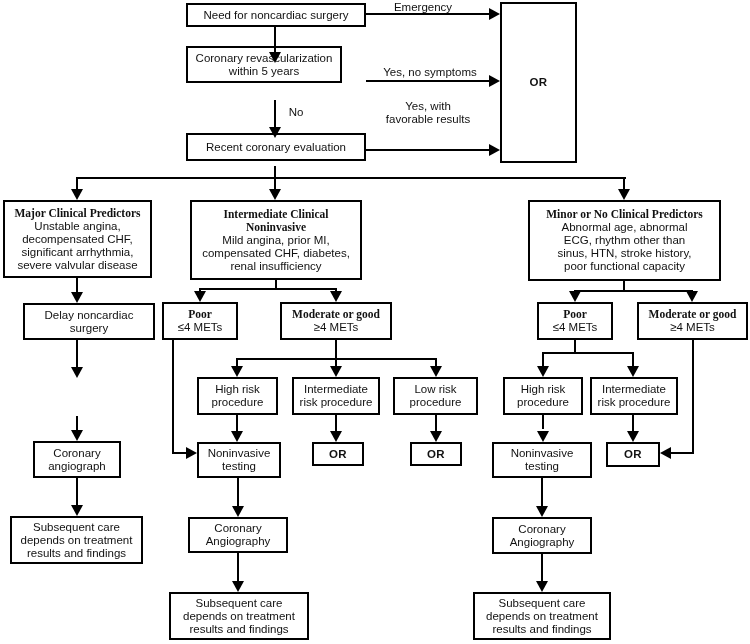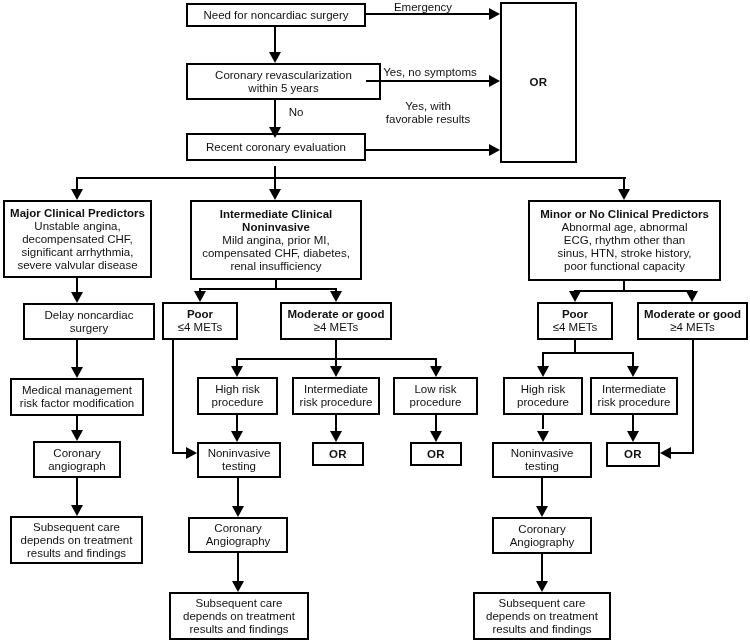--- a/index.html
+++ b/index.html
@@ -1,37 +1,37 @@
 <!DOCTYPE html>
 <html><head>
 <meta charset="utf-8">
 <style>
   html,body{margin:0;padding:0;background:#fff;}
   .canvas{position:relative;width:750px;height:644px;background:#fff;overflow:hidden;
           font-family:"Liberation Sans","DejaVu Sans",sans-serif;color:#111;}
   .node{position:absolute;box-sizing:border-box;border:2px solid #000;background:#fff;
         display:flex;flex-direction:column;align-items:center;justify-content:center;
         text-align:center;font-size:11.5px;line-height:13px;white-space:pre-line;padding:1px 2px;}
-  .node .ttl{font-weight:bold;white-space:pre-line;}
+  .node .ttl{font-weight:bold;white-space:pre-line;font-family:Liberation Serif, serif;}
   .node .bdy{white-space:pre-line;}
   .or{font-weight:bold;letter-spacing:.4px;}
   .elabel{position:absolute;text-align:center;font-size:11.5px;line-height:13px;white-space:pre-line;}
   .lv{position:absolute;width:2px;background:#000;}
   .lh{position:absolute;height:2px;background:#000;}
   .ad{position:absolute;width:0;height:0;border-left:6px solid transparent;border-right:6px solid transparent;border-top:11px solid #000;}
   .ar{position:absolute;width:0;height:0;border-top:6px solid transparent;border-bottom:6px solid transparent;border-left:11px solid #000;}
   .al{position:absolute;width:0;height:0;border-top:6px solid transparent;border-bottom:6px solid transparent;border-right:11px solid #000;}
 </style>
 </head>
 <body>
 
 <div class="canvas">
 
   <div class="node" style="left:186px;top:3px;width:180px;height:24px">Need for noncardiac surgery</div>
-  <div class="node" style="left:186px;top:63px;width:195px;height:37px">Coronary revascularization
+  <div class="node" style="left:186px;top:46px;width:156px;height:37px">Coronary revascularization
 within 5 years</div>
   <div class="node" style="left:186px;top:133px;width:180px;height:28px">Recent coronary evaluation</div>
   <div class="node or" style="left:500px;top:2px;width:77px;height:161px">OR</div>
 
   <div class="elabel" style="left:373px;top:1px;width:100px">Emergency</div>
   <div class="elabel" style="left:370px;top:66px;width:120px">Yes, no symptoms</div>
   <div class="elabel" style="left:278px;top:106px;width:36px">No</div>
   <div class="elabel" style="left:368px;top:100px;width:120px">Yes, with
 favorable results</div>
 
@@ -56,22 +56,20 @@
 
   <div class="node" style="left:3px;top:200px;width:149px;height:78px">
     <span class="ttl">Major Clinical Predictors</span>
     <span class="bdy">Unstable angina,
 decompensated CHF,
 significant arrhythmia,
 severe valvular disease</span>
   </div>
   <div class="node" style="left:23px;top:303px;width:132px;height:37px">Delay noncardiac
 surgery</div>
-  <div class="node" style="left:10px;top:378px;width:134px;height:38px">Medical management
-risk factor modification</div>
   <div class="node" style="left:33px;top:441px;width:88px;height:37px">Coronary
 angiograph</div>
   <div class="node" style="left:10px;top:516px;width:133px;height:48px">Subsequent care
 depends on treatment
 results and findings</div>
 
   <div class="lv" style="left:76px;top:277px;height:15px"></div>
   <div class="ad" style="left:71px;top:292px"></div>
   <div class="lv" style="left:76px;top:340px;height:27px"></div>
   <div class="ad" style="left:71px;top:367px"></div>

